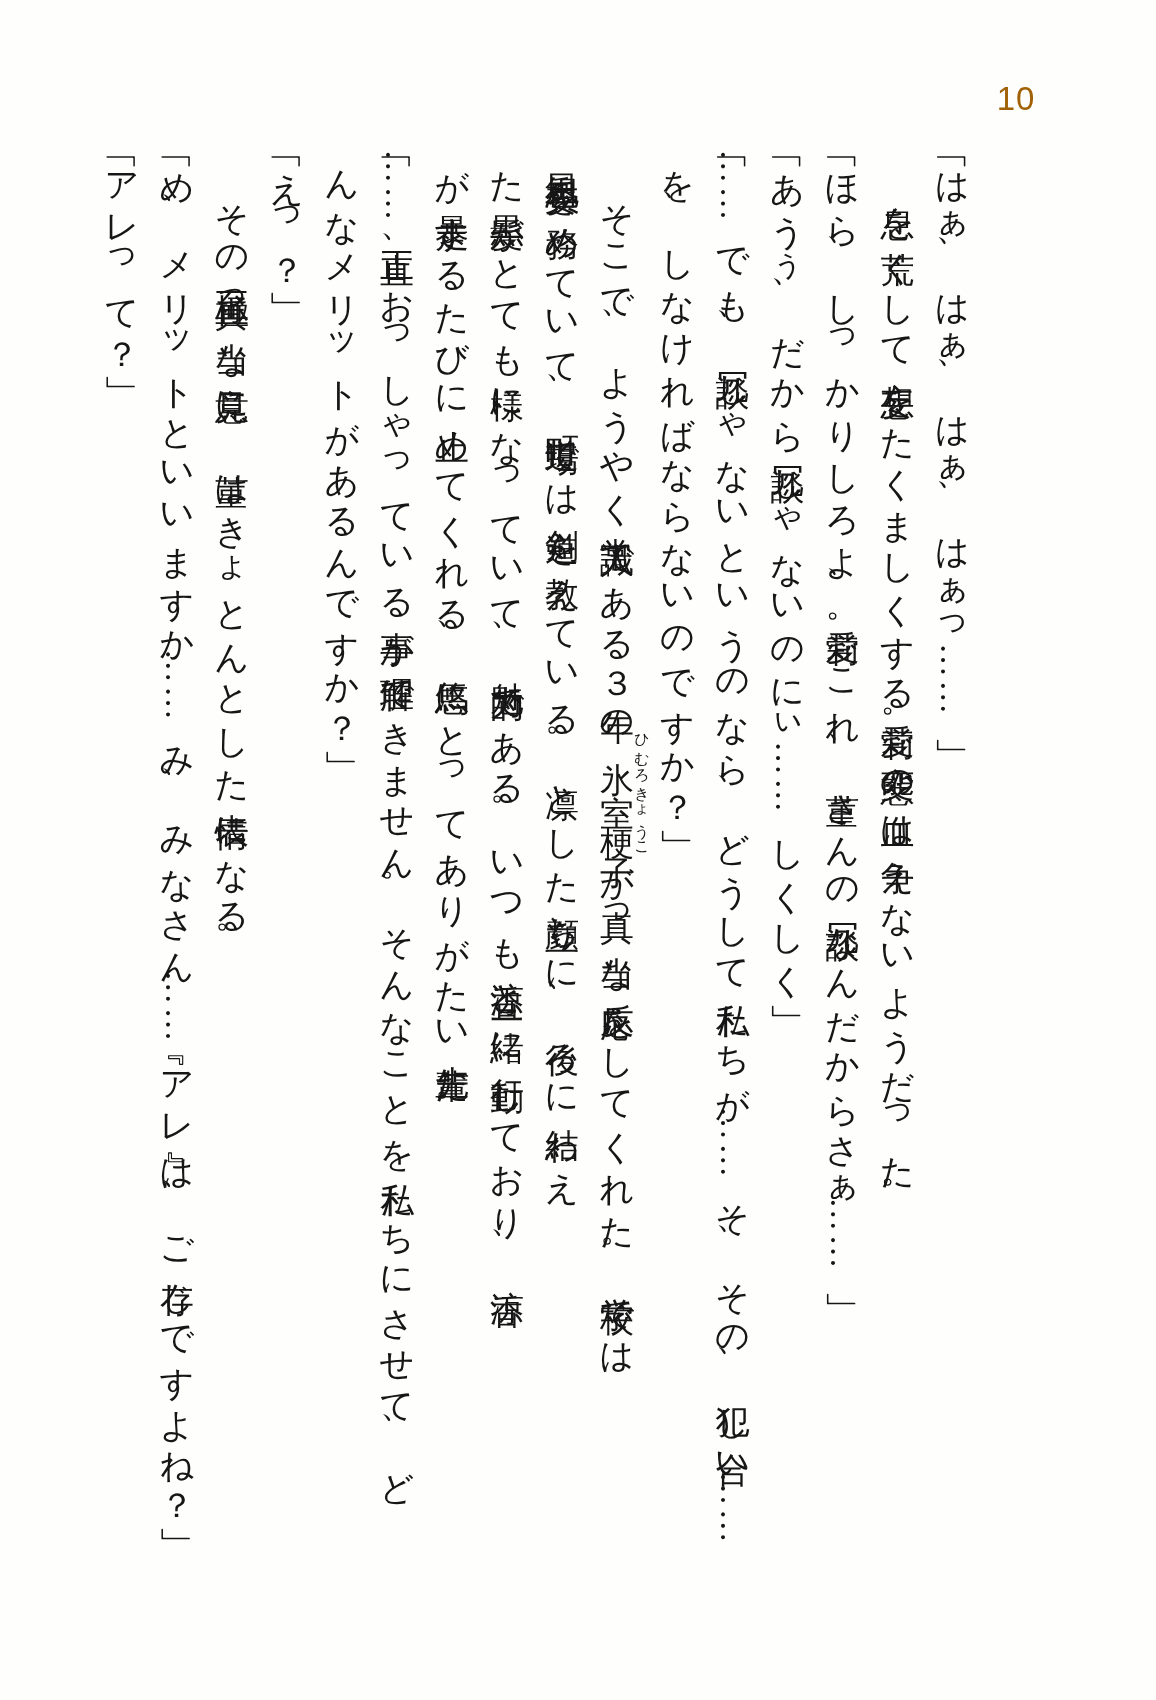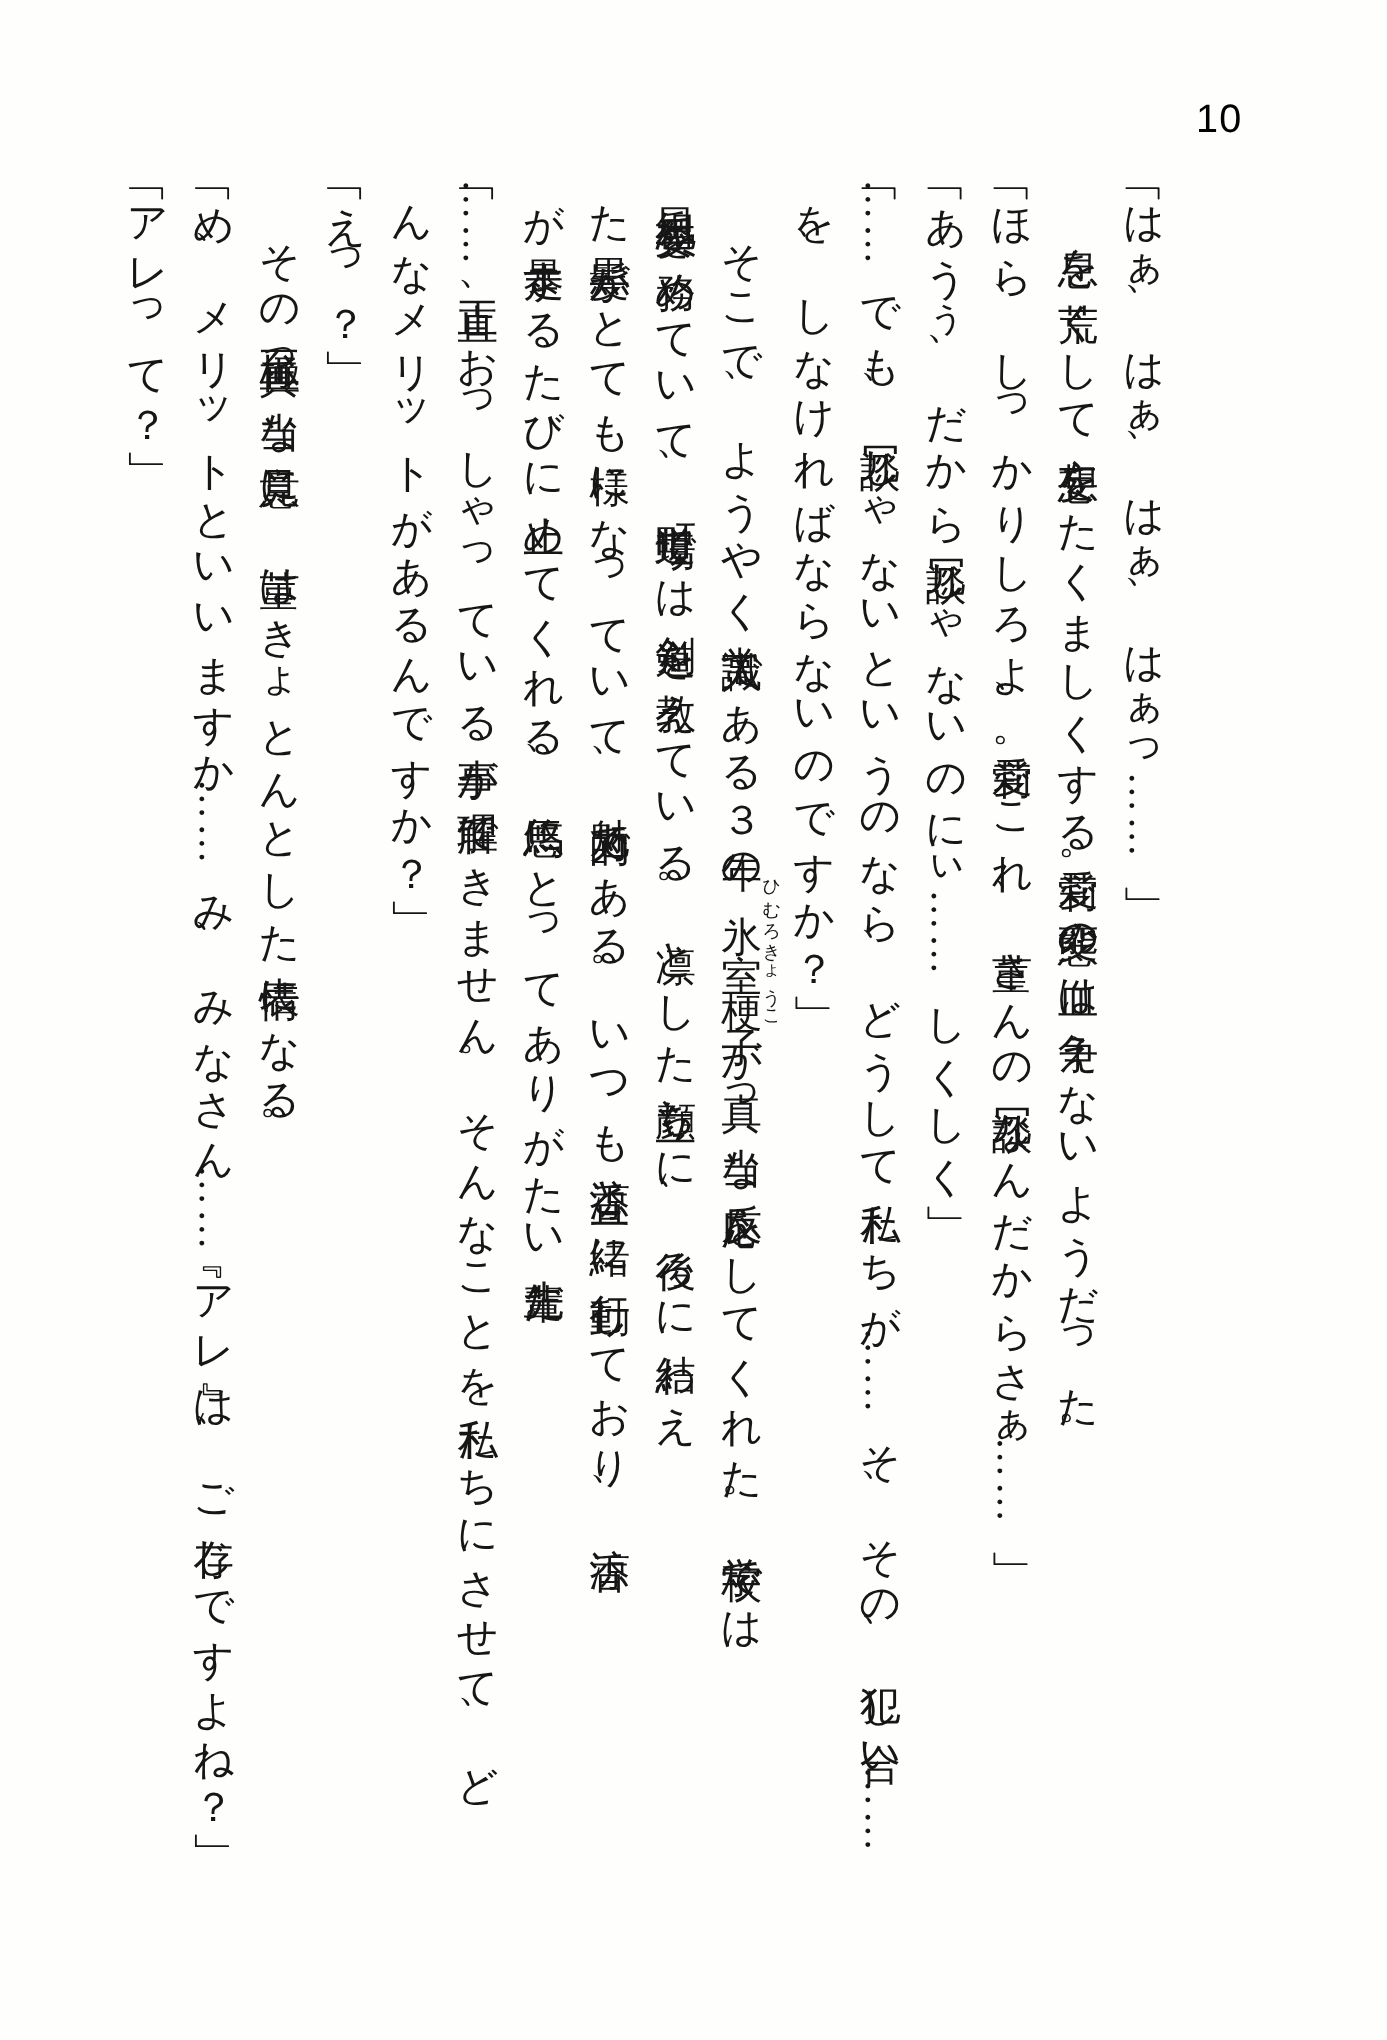--- a/index.html
+++ b/index.html
@@ -19,21 +19,21 @@
     background: #fefefd;
   }
   .page-number {
     position: absolute;
     top: 80px;
     left: 992px;
     width: 48px;
     text-align: center;
     font-family: "Liberation Sans", "DejaVu Sans", sans-serif;
     font-size: 33px;
-    color: #000000;
+    color: #a16207;
     letter-spacing: 1px;
   }
   .page-text {
     position: absolute;
     top: 146px;
     right: 176px;
     height: 1500px;
     writing-mode: vertical-rl;
     -webkit-writing-mode: vertical-rl;
     text-orientation: mixed;

